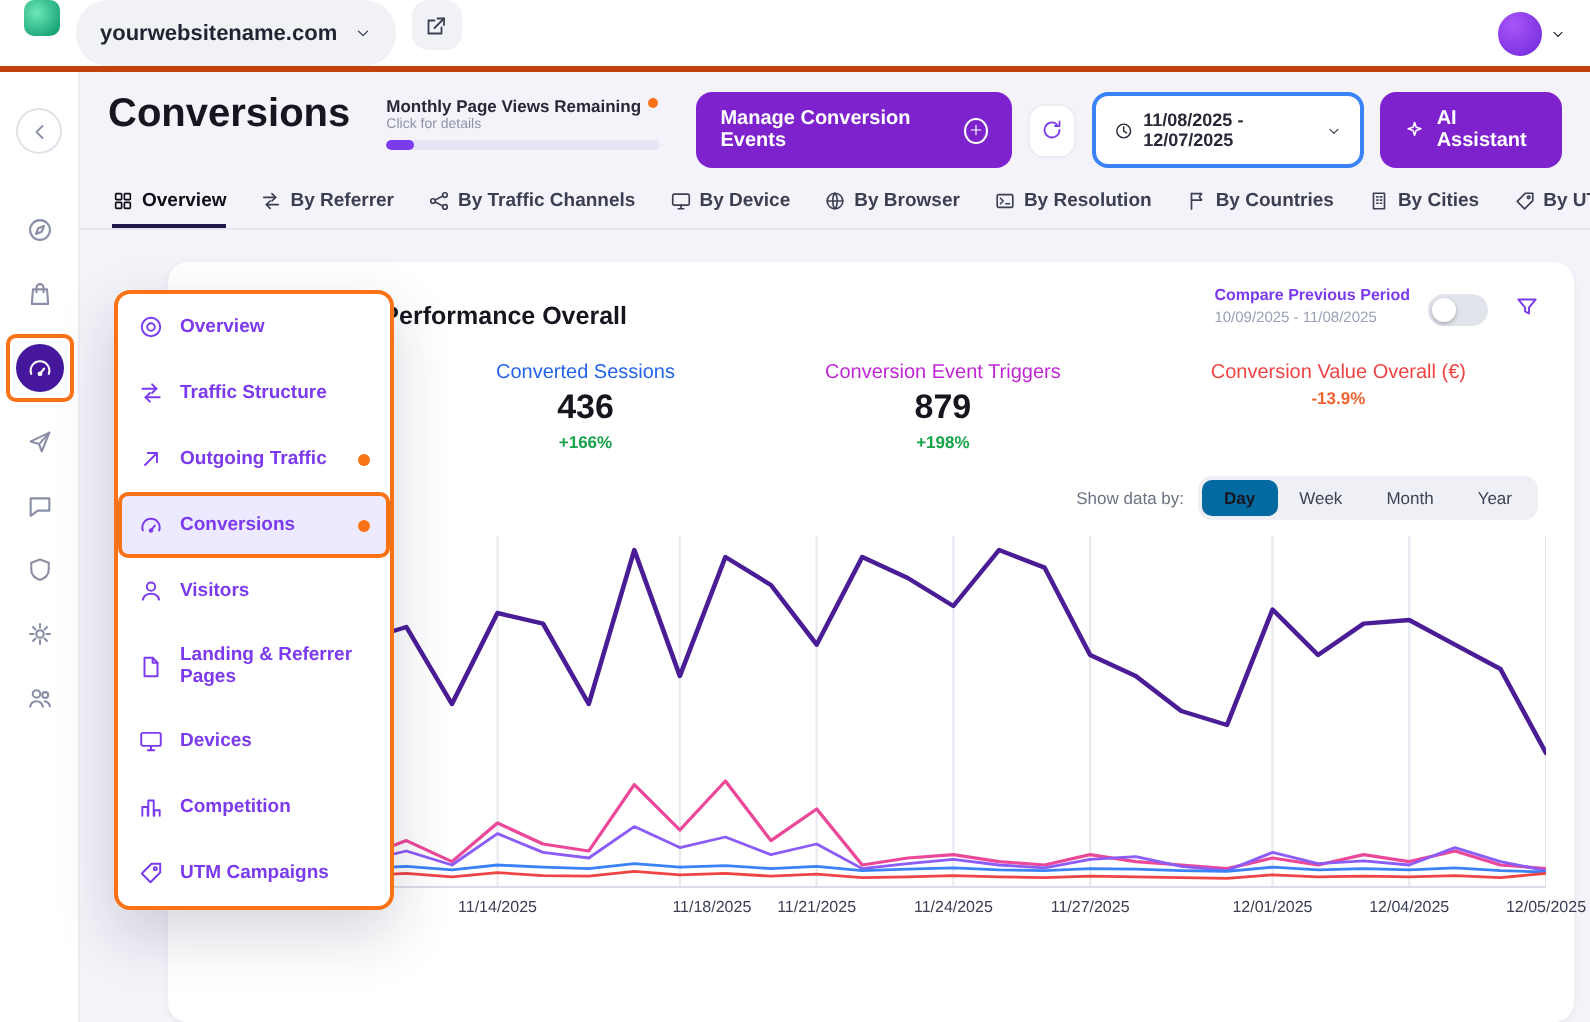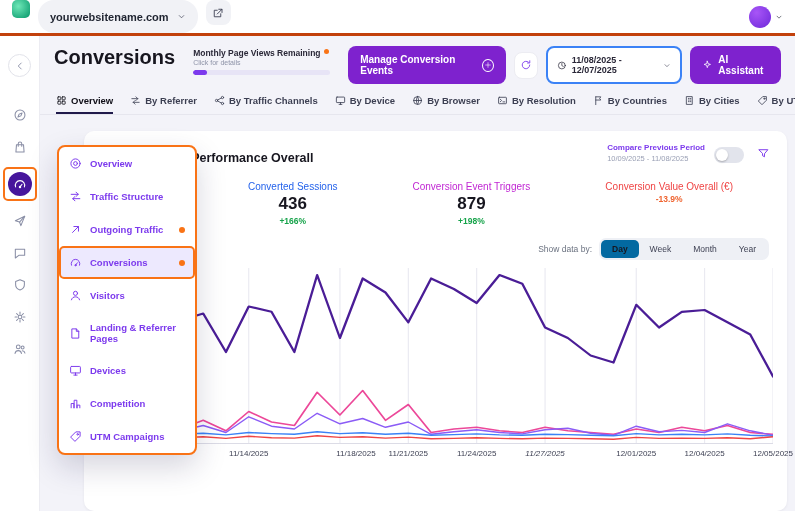--- a/index.html
+++ b/index.html
@@ -439,21 +439,21 @@
                 <polyline points="0.0,154.0 21.6,159.3 43.2,155.8 64.9,161.0 86.5,152.3 108.1,162.8 129.7,143.5 151.3,154.0 173.0,157.5 194.6,124.3 216.2,147.0 237.8,122.5 259.4,152.3 281.1,136.5 302.7,164.5 324.3,161.0 345.9,159.3 367.6,162.8 389.2,164.5 410.8,159.3 432.4,162.8 454.0,164.5 475.7,166.3 497.3,161.0 518.9,164.5 540.5,159.3 562.1,162.8 583.8,157.5 605.4,164.5 627.0,166.3" fill="none" stroke="#ec4899" stroke-width="1.6" stroke-linejoin="round" stroke-linecap="round"></polyline>
                 <polyline points="0.0,157.5 21.6,161.7 43.2,159.3 64.9,162.8 86.5,157.5 108.1,164.5 129.7,148.8 151.3,158.2 173.0,161.0 194.6,145.3 216.2,155.8 237.8,150.5 259.4,159.3 281.1,154.0 302.7,166.3 324.3,163.8 345.9,161.7 367.6,164.5 389.2,165.9 410.8,161.7 432.4,160.3 454.0,165.2 475.7,167.3 497.3,158.2 518.9,163.8 540.5,162.4 562.1,164.5 583.8,155.8 605.4,162.8 627.0,167.3" fill="none" stroke="#8b5cf6" stroke-width="1.4" stroke-linejoin="round" stroke-linecap="round"></polyline>
                 <polyline points="0.0,165.9 21.6,166.6 43.2,165.6 64.9,166.3 86.5,165.2 108.1,166.9 129.7,164.5 151.3,165.6 173.0,166.3 194.6,163.8 216.2,165.6 237.8,164.8 259.4,166.3 281.1,165.2 302.7,167.3 324.3,166.6 345.9,165.9 367.6,166.9 389.2,167.3 410.8,166.3 432.4,166.6 454.0,167.3 475.7,167.7 497.3,165.6 518.9,166.9 540.5,166.3 562.1,166.9 583.8,165.9 605.4,167.3 627.0,168.0" fill="none" stroke="#3b82f6" stroke-width="1.4" stroke-linejoin="round" stroke-linecap="round"></polyline>
                 <polyline points="0.0,169.4 21.6,170.1 43.2,169.1 64.9,169.8 86.5,168.7 108.1,170.4 129.7,168.3 151.3,169.8 173.0,170.1 194.6,167.7 216.2,169.4 237.8,168.7 259.4,170.1 281.1,169.1 302.7,170.8 324.3,170.4 345.9,169.8 367.6,170.4 389.2,170.8 410.8,170.1 432.4,170.4 454.0,170.8 475.7,171.2 497.3,169.4 518.9,170.4 540.5,170.1 562.1,170.4 583.8,169.8 605.4,170.8 627.0,168.7" fill="none" stroke="#ef4444" stroke-width="1.4" stroke-linejoin="round" stroke-linecap="round"></polyline>
               </svg></div>
           <div id="x-labels">
               <span class="xtick" style="left: 20.6897%;">11/14/2025</span>
               <span class="xtick" style="left: 34.4828%; margin-left: 16px;">11/18/2025</span>
               <span class="xtick" style="left: 44.8276%;">11/21/2025</span>
               <span class="xtick" style="left: 55.1724%;">11/24/2025</span>
-              <span class="xtick" style="left: 65.5172%; font-style: italic;">11/27/2025</span>
+              <span class="xtick" style="left: 65.5172%;">11/27/2025</span>
               <span class="xtick" style="left: 79.3103%;">12/01/2025</span>
               <span class="xtick" style="left: 89.6552%;">12/04/2025</span>
               <span class="xtick" style="left: 100%;">12/05/2025</span>
             </div>
         </div>
       </div>
     </div>
   </div>
 </div>
 

